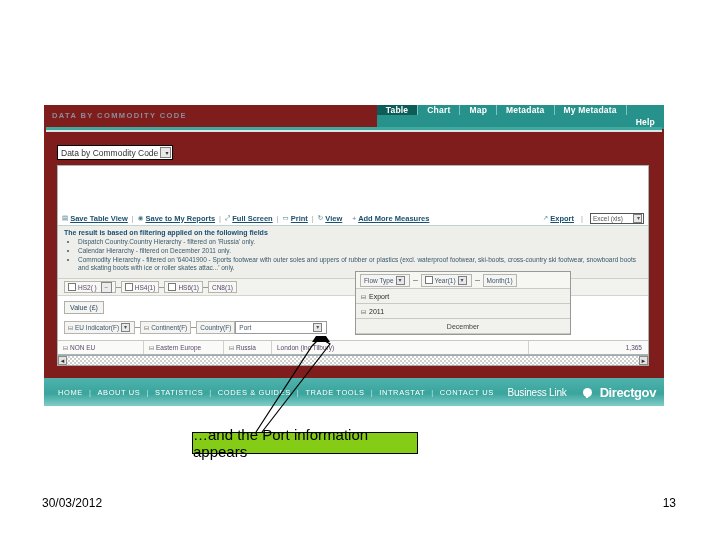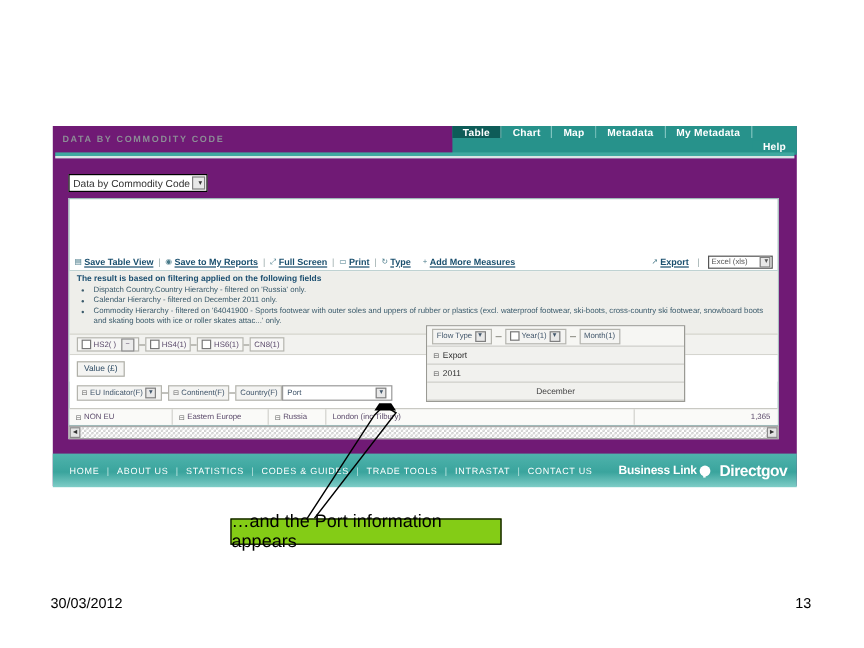--- a/index.html
+++ b/index.html
@@ -23,21 +23,21 @@
     width: 720px; height: 540px;
   }
 
   
   .app {
     position: absolute;
     left: 44px;
     top: 105px;
     width: 620px;
     height: 300px;
-    background: #701a75;
+    background: #7f1d1d;
   }
 
   
   .app-header {
     position: absolute;
     left: 0; top: 0;
     width: 620px; height: 28px;
   }
   .app-title {
     position: absolute;
@@ -435,26 +435,26 @@
   .fn-links .bar { color: #bfe6e2; }
   .brand {
     margin-left: auto;
     display: flex;
     align-items: center;
     gap: 8px;
     padding-right: 8px;
   }
   .brand-bl {
     font-size: 10px;
-    font-weight: bold;
+    font-weight: normal;
     color: #ffffff;
     letter-spacing: -0.2px;
     display: flex;
     align-items: center;
-    gap: 2px;
+    gap: 16px;
   }
   .bl-mark {
     width: 9px; height: 9px;
     border-radius: 50%;
     background: #ffffff;
     position: relative;
     display: inline-block;
   }
   .bl-mark::after {
     content: "";
@@ -555,21 +555,21 @@
           <span class="lbl">Full Screen</span>
         </span>
         <span class="tb-sep">|</span>
         <span class="tb-item">
           <span class="tb-ico">▭</span>
           <span class="lbl">Print</span>
         </span>
         <span class="tb-sep">|</span>
         <span class="tb-item">
           <span class="tb-ico">↻</span>
-          <span class="lbl">Type</span>
+          <span class="lbl">View</span>
         </span>
         <span class="tb-sep">&nbsp;</span>
         <span class="tb-item">
           <span class="tb-ico">+</span>
           <span class="lbl">Add More Measures</span>
         </span>
 
         <span class="tb-right">
           <span class="tb-item">
             <span class="tb-ico">↗</span>

